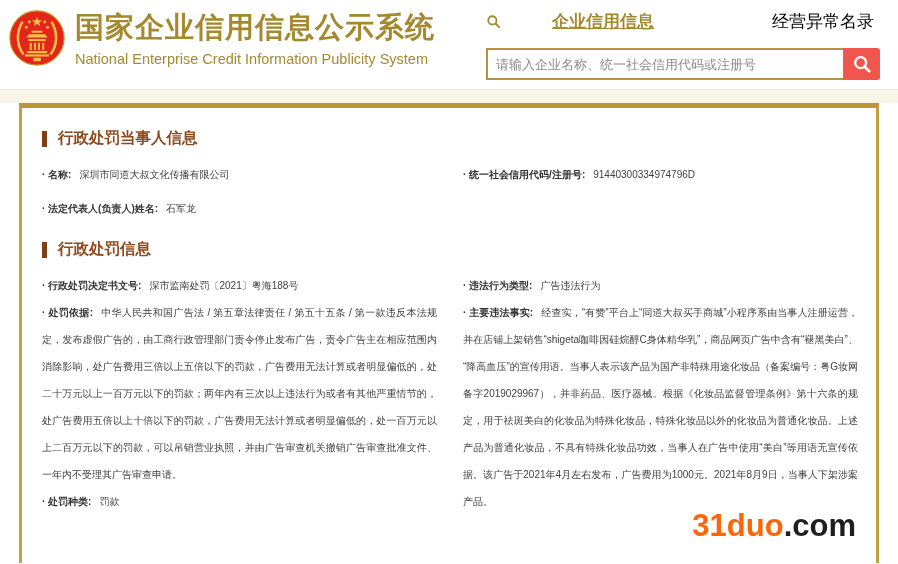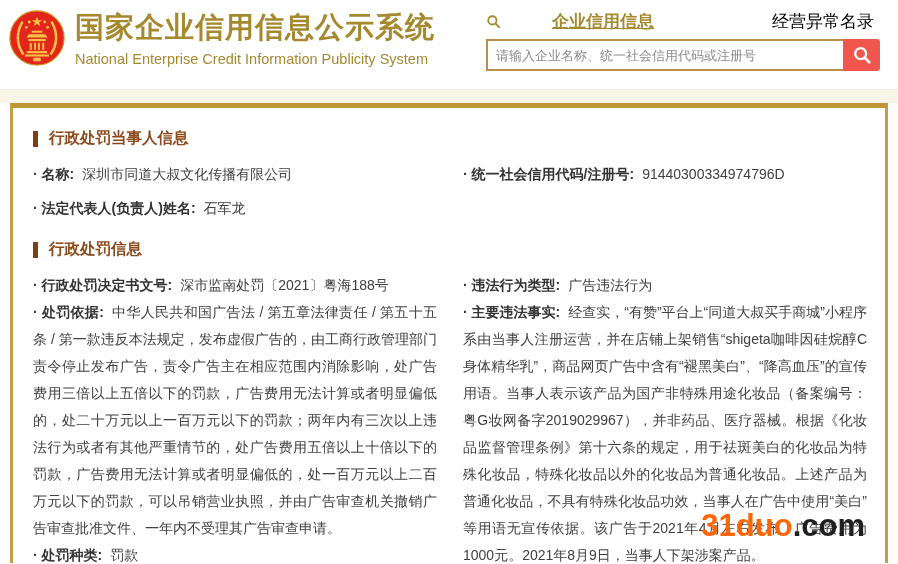--- a/index.html
+++ b/index.html
@@ -15,43 +15,43 @@
   .site-title { font-size:29px; font-weight:bold; color:#a5892f; letter-spacing:1px; }
   .site-subtitle { font-size:14.5px; color:#a5892f; margin-top:3px; }
 
   .header-right { width:394px; padding-top:3px; }
   .top-nav { display:flex; align-items:center; font-size:17px; height:22px;gap:46px; }
   .nav-search-icon { width:15px; height:15px; margin-right:5px; flex:0 0 auto; }
   .nav-link { color:#000000; text-decoration:none; cursor:pointer; white-space:nowrap; }
   .nav-link.active { color:#a5892f; text-decoration:underline; font-weight:bold; }
   .nav-sep { width:1px; height:13px; background:#c9c9c9; margin:0 13px; }
 
-  .search-bar { display:flex; margin-top:7px; height:32px; }
+  .search-bar { display:flex; margin-top:16px; height:32px; }
   .search-input { flex:1; height:32px; border:2px solid #b99044; border-right:none;
     padding:0 8px; font-size:13px; color:#333; outline:none;
     font-family:"Liberation Sans","DejaVu Sans",sans-serif; }
   .search-input::placeholder { color:#8a8a8a; }
   .search-btn { width:37px; height:32px; background:#f0564e; border:none; cursor:pointer;
     display:flex; align-items:center; justify-content:center; border-radius:0 3px 3px 0; }
 
   
   .band { height:14px; background:#f8f4e8; border-top:1px solid #eee9da; }
-  .content-box { margin:0 10px; background:#fff; position:relative; height:460px;
+  .content-box { margin:0 19px; background:#fff; position:relative; height:460px;
     border-left:3px solid #c39f43; border-right:3px solid #c39f43;
     border-top:5px solid #bd9537; padding:14px 18px 0 20px; }
 
   
   .sec-title { display:flex; align-items:center; font-size:15.5px; font-weight:bold;
     color:#8c4a1d; margin:6px 0 12px 0; }
   .sec-bar { width:5px; height:16px; background:#7d3f14; margin-right:11px; }
 
   .cols { display:flex; gap:26px; }
   .col { flex:1; min-width:0; }
 
-  .field { font-size:14px; color:#404040; line-height:27px; text-align:justify; }
+  .field { font-size:10px; color:#404040; line-height:27px; text-align:justify; }
   .sec-party .field { margin-bottom:7px; }
   .f-label { font-weight:bold; color:#333; margin-right:8px; }
   .f-label::before { content:"· "; font-weight:bold; }
   .sec-penalty { margin-top:10px; }
 
   
   .watermark { position:absolute; top:400px; right:20px; font-size:31px; font-weight:bold;
     letter-spacing:0; white-space:nowrap; }
   .wm-brand { color:#fb6607; }
   .wm-suffix { color:#1f1f1f; }

